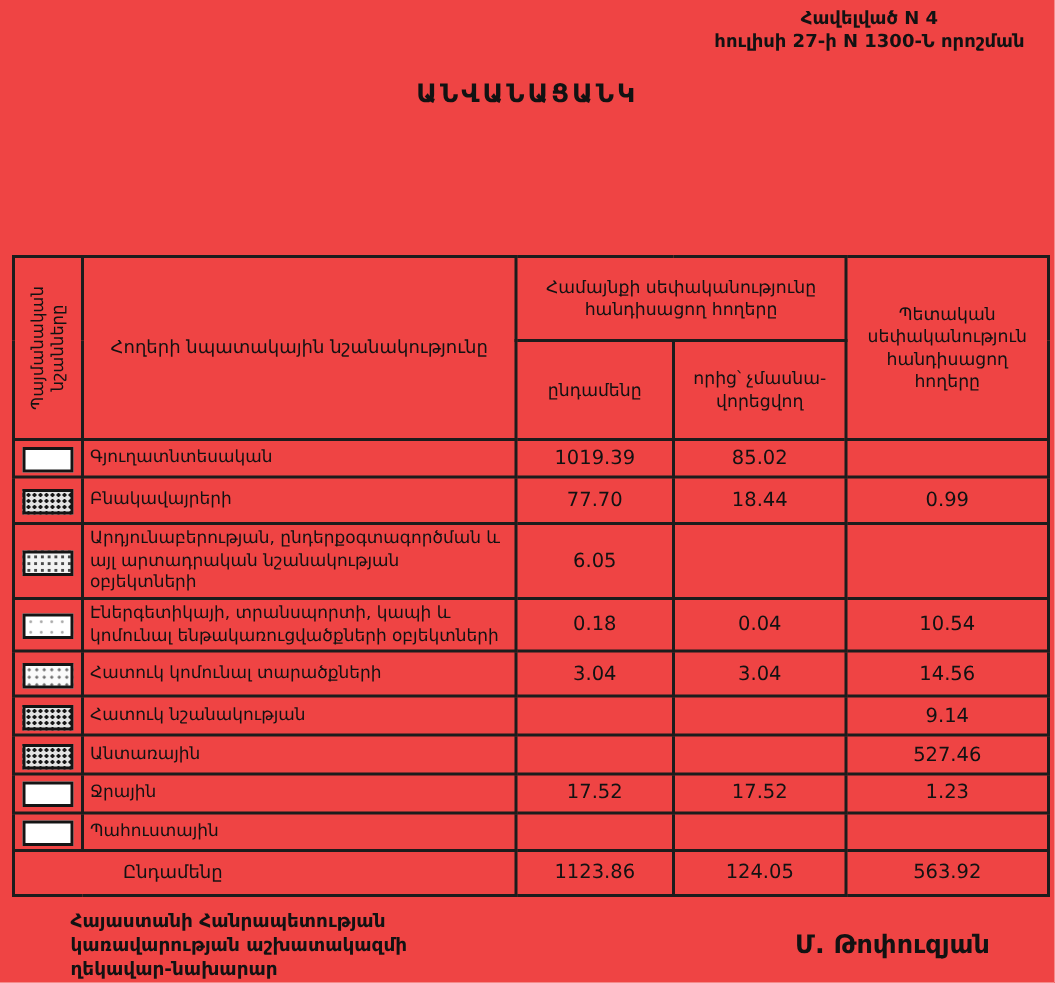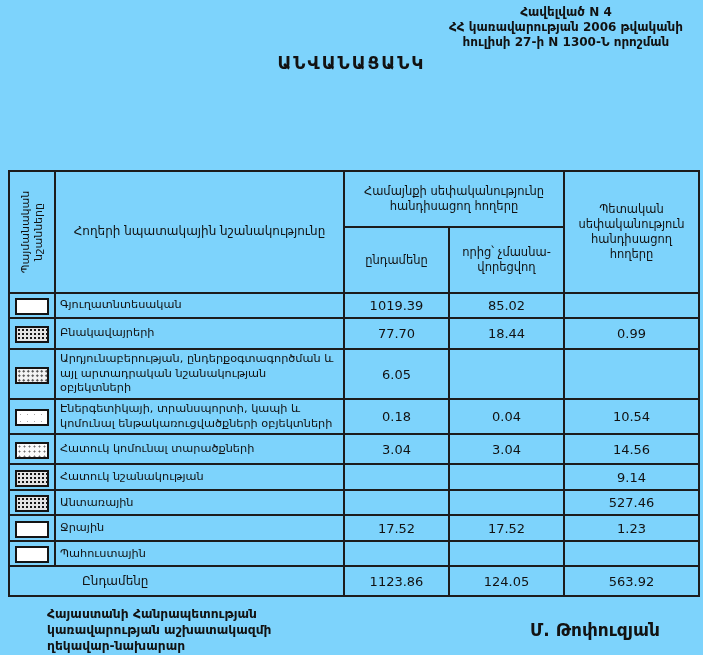--- a/index.html
+++ b/index.html
@@ -3,21 +3,21 @@
 <meta charset="utf-8">
 <style>
   html,body { margin:0; padding:0; }
   body {
     width:703px; height:655px;
     background:#ffffff;
     font-family:"DejaVu Sans", sans-serif;
     color:#121212;
     -webkit-font-smoothing:antialiased;
   }
-  .page { position:relative; width:703px; height:655px; background:#7dd3fc; overflow:hidden; }
+  .page { position:relative; width:703px; height:655px; background:#ef4444; overflow:hidden; }
 
   
   .apx-note {
     position:absolute; top:5px; right:20px;
     text-align:center; font-weight:bold;
     font-size:12px; line-height:15px;
     white-space:nowrap;
   }
 
   
@@ -115,21 +115,20 @@
     font-weight:bold; font-size:17px; white-space:nowrap;
   }
 </style>
 </head>
 <body>
 
 <div class="page">
 
   <div class="apx-note">
     <div>Հավելված N 4</div>
-    <div>ՀՀ կառավարության 2006 թվականի</div>
     <div>հուլիսի 27-ի N 1300-Ն որոշման</div>
   </div>
 
   <div class="doc-title">ԱՆՎԱՆԱՑԱՆԿ</div>
 
 
   <table class="land">
     <colgroup>
       <col style="width:46px">
         <col style="width:289px">

